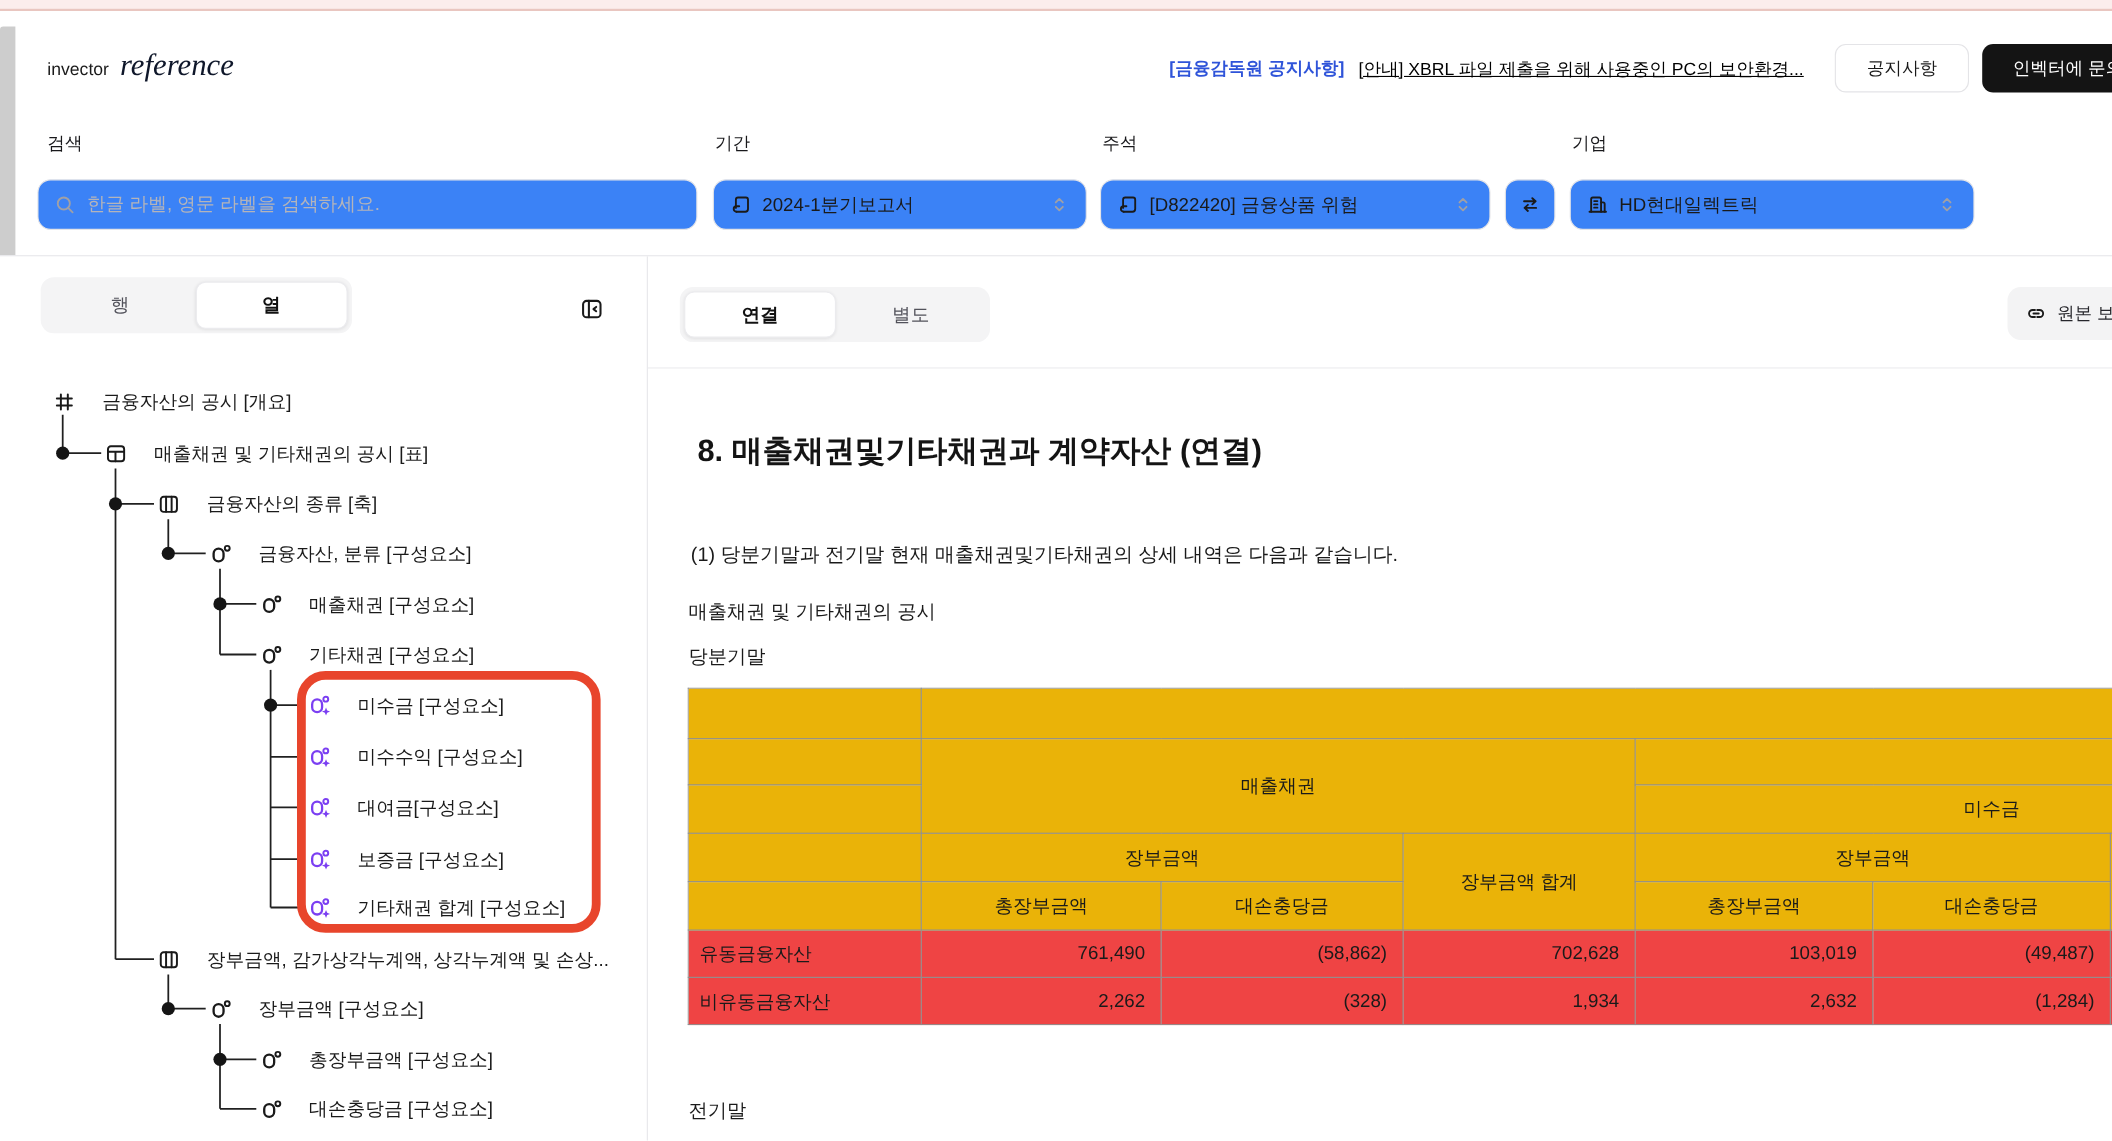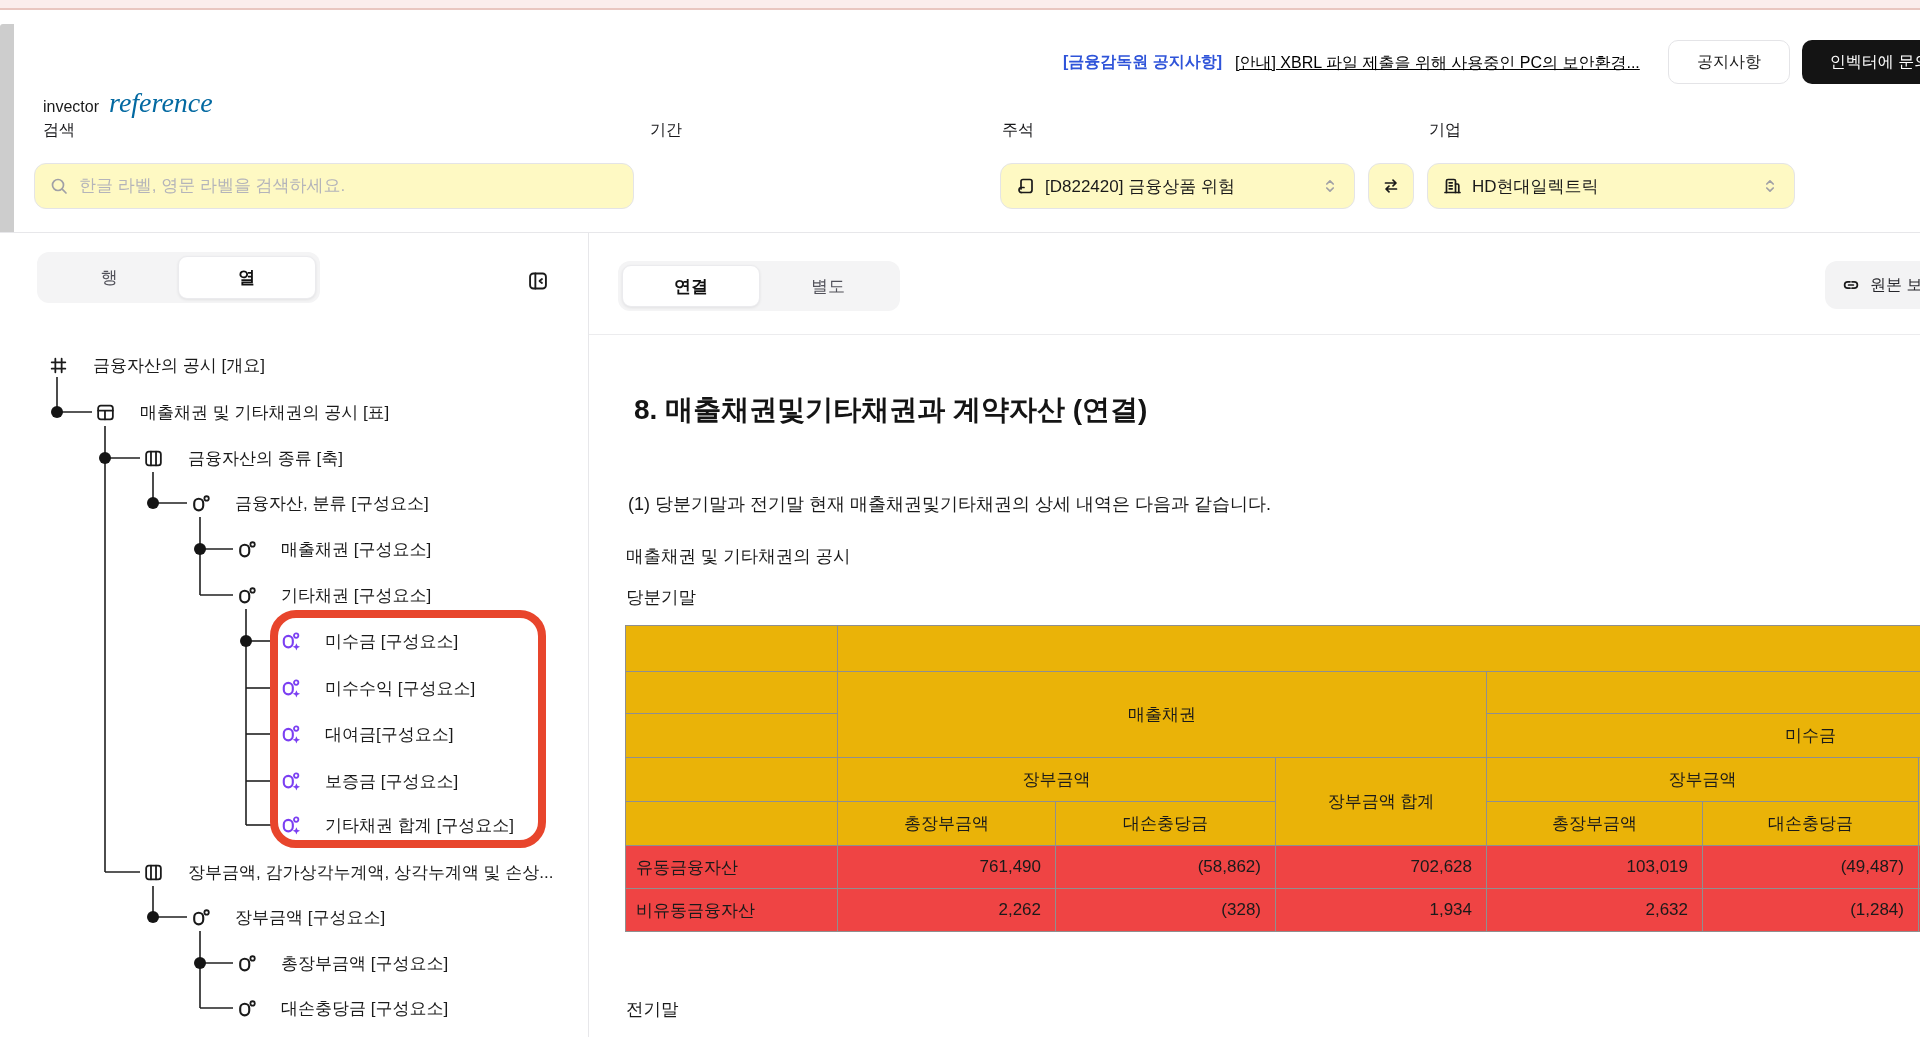--- a/index.html
+++ b/index.html
@@ -7,31 +7,31 @@
     font-family:"Liberation Sans","DejaVu Sans",sans-serif; color:#1a1a1a; }
   .abs { position:absolute; }
   .page { position:relative; width:1920px; height:1037px; background:#fff; }
 
   
   .topstrip { left:0; top:0; width:1920px; height:10px; background:#fbedec; border-bottom:2px solid #e9c6c0; }
   .leftstrip { left:0; top:24px; width:14px; height:208px; background:#cdcdcd; border-radius:3px 0 0 0; }
 
   
   .logo { left:43px; top:44px; display:flex; align-items:baseline; gap:10px; }
-  .logo-ref { font-size:28px; font-style:italic; font-family:"Liberation Serif","DejaVu Serif",serif; color:#0369a1;margin-top:43px; }
+  .logo-ref { font-size:28px; font-style:italic; font-family:"Liberation Serif","DejaVu Serif",serif; color:#0f172a; }
   .notice-link { left:1063px; top:52px; font-size:16px; font-weight:700; color:#2f54d9; white-space:nowrap; }
   .notice-ticker { left:1235px; top:53px; font-size:16px; color:#000000; text-decoration:underline; white-space:nowrap; max-width:408px; overflow:hidden; }
   .btn-outline { left:1668px; top:40px; width:122px; height:44px; border:1px solid #e4e4e7; border-radius:10px;
     background:#fff; font-size:16px; font-weight:500; display:flex; align-items:center; justify-content:center; }
   .btn-dark { left:1802px; top:40px; width:156px; height:44px; border-radius:10px; background:#141414; color:#fff;
     font-size:16px; font-weight:500; display:flex; align-items:center; justify-content:center; white-space:nowrap; }
 
   
   .flabel { top:120px; font-size:16px; font-weight:500; color:#18181b; }
-  .field { top:163px; height:46px; border:1px solid #e4e4e7; border-radius:12px; background:#fef9c3;
+  .field { top:163px; height:46px; border:1px solid #e4e4e7; border-radius:12px; background:#3b82f6;
     display:flex; align-items:center; gap:10px; padding:0 14px; font-size:17px; }
   .field input { border:none; outline:none; flex:1; font-size:17px; font-family:inherit; color:#1a1a1a; background:transparent; }
   .field input::placeholder { color:#b4b4ba; }
   .chev { margin-left:auto; }
   .divider-h { left:0; top:232px; width:1920px; height:1px; background:#e7e7ea; }
 
   
   .ic { width:20px; height:20px; flex:0 0 auto; }
   .ic svg { display:block; width:100%; height:100%; stroke:#1a1a1a; fill:none; stroke-width:1.7;
     stroke-linecap:round; stroke-linejoin:round; }
@@ -96,20 +96,35 @@
   <div class="abs field" style="left:34px; width:600px">
     <span class="ic gray">
       <svg viewBox="0 0 20 20">
           <circle cx="9" cy="9" r="5.5"></circle>
           <path d="M13.2 13.2L17 17"></path>
         </svg>
     </span>
     <input type="text" placeholder="한글 라벨, 영문 라벨을 검색하세요." style="">
   </div>
 
+  <div class="abs field" style="left:648px; width:340px">
+    <span class="ic">
+      <svg viewBox="0 0 20 20">
+          <path d="M6 13V5.4C6 4.3 6.9 3.5 8 3.5h7c1.1 0 2 .9 2 2V14c0 1.4-1.1 2.5-2.5 2.5H6.5"></path>
+          <path d="M6.5 16.5C5.1 16.5 4 15.4 4 14s1.1-2.5 2.5-2.5H9"></path>
+        </svg>
+    </span>
+    <span>2024-1분기보고서</span>
+    <span class="ic gray chev">
+      <svg viewBox="0 0 20 20">
+          <path d="M6.8 8L10 4.8 13.2 8"></path>
+          <path d="M6.8 12L10 15.2 13.2 12"></path>
+        </svg>
+    </span>
+  </div>
 
   <div class="abs field" style="left:1000px; width:355px">
     <span class="ic">
       <svg viewBox="0 0 20 20">
           <path d="M6 13V5.4C6 4.3 6.9 3.5 8 3.5h7c1.1 0 2 .9 2 2V14c0 1.4-1.1 2.5-2.5 2.5H6.5"></path>
           <path d="M6.5 16.5C5.1 16.5 4 15.4 4 14s1.1-2.5 2.5-2.5H9"></path>
         </svg>
     </span>
     <span>[D822420] 금융상품 위험</span>
     <span class="ic gray chev">

